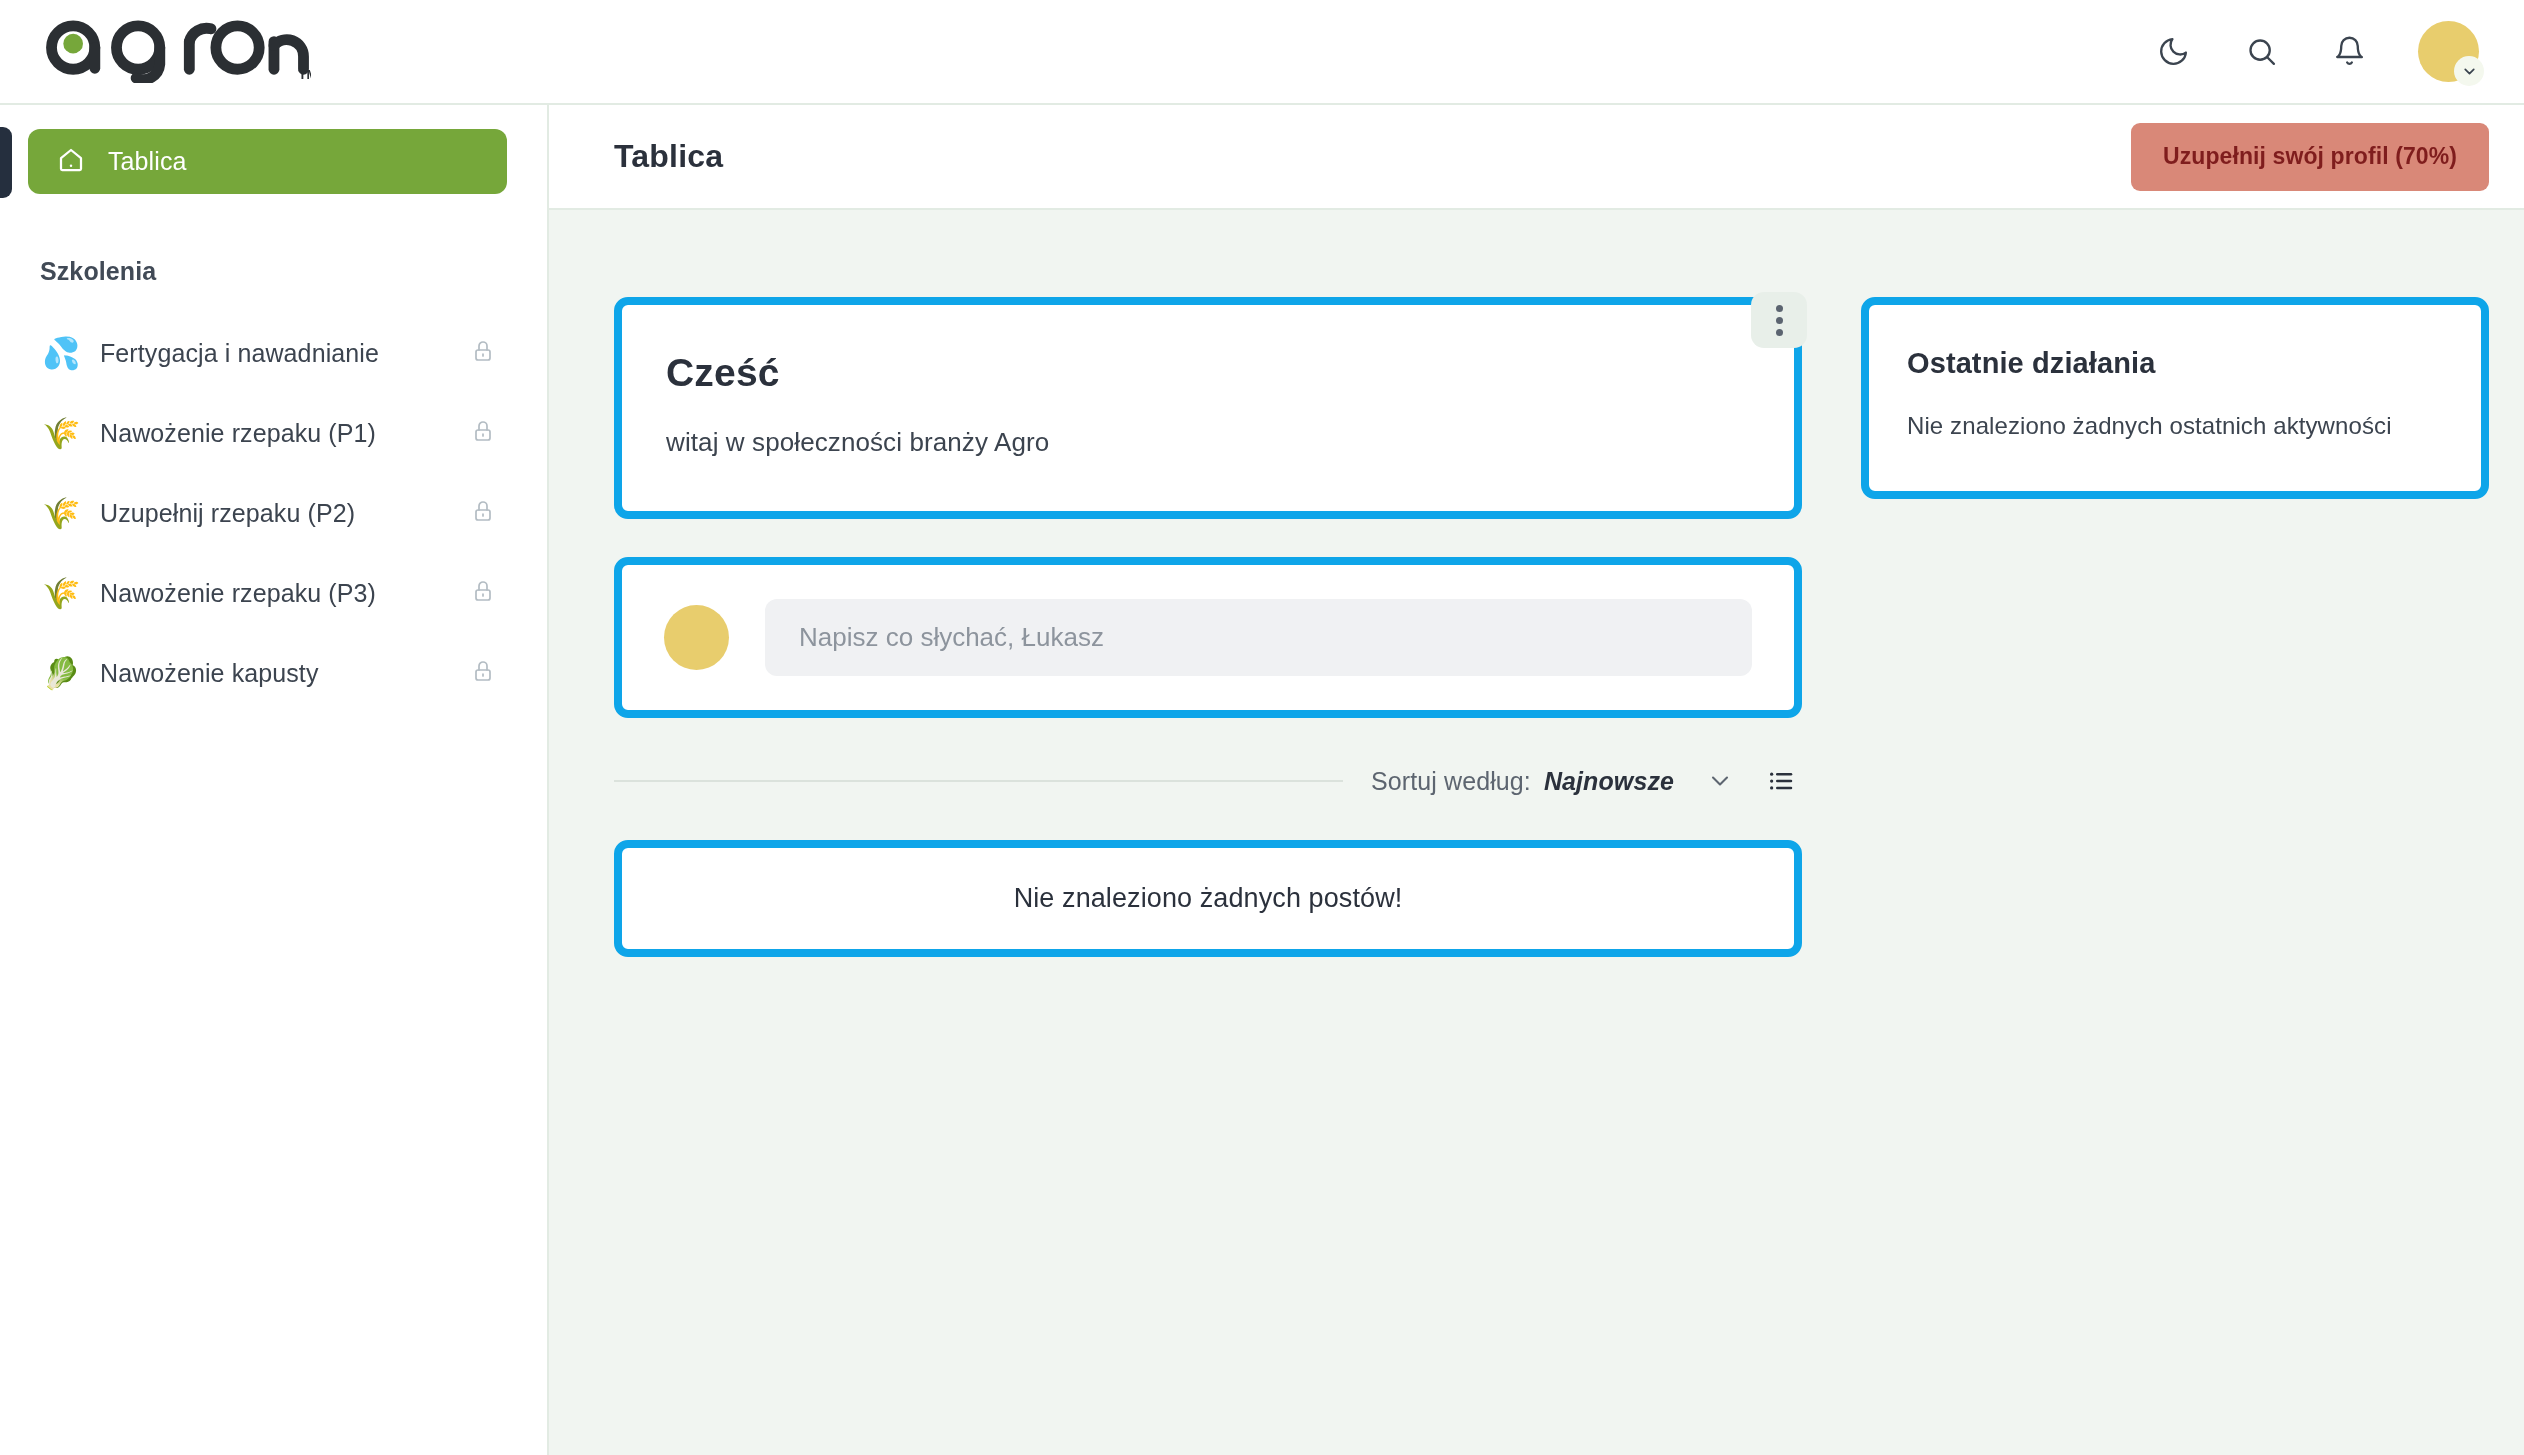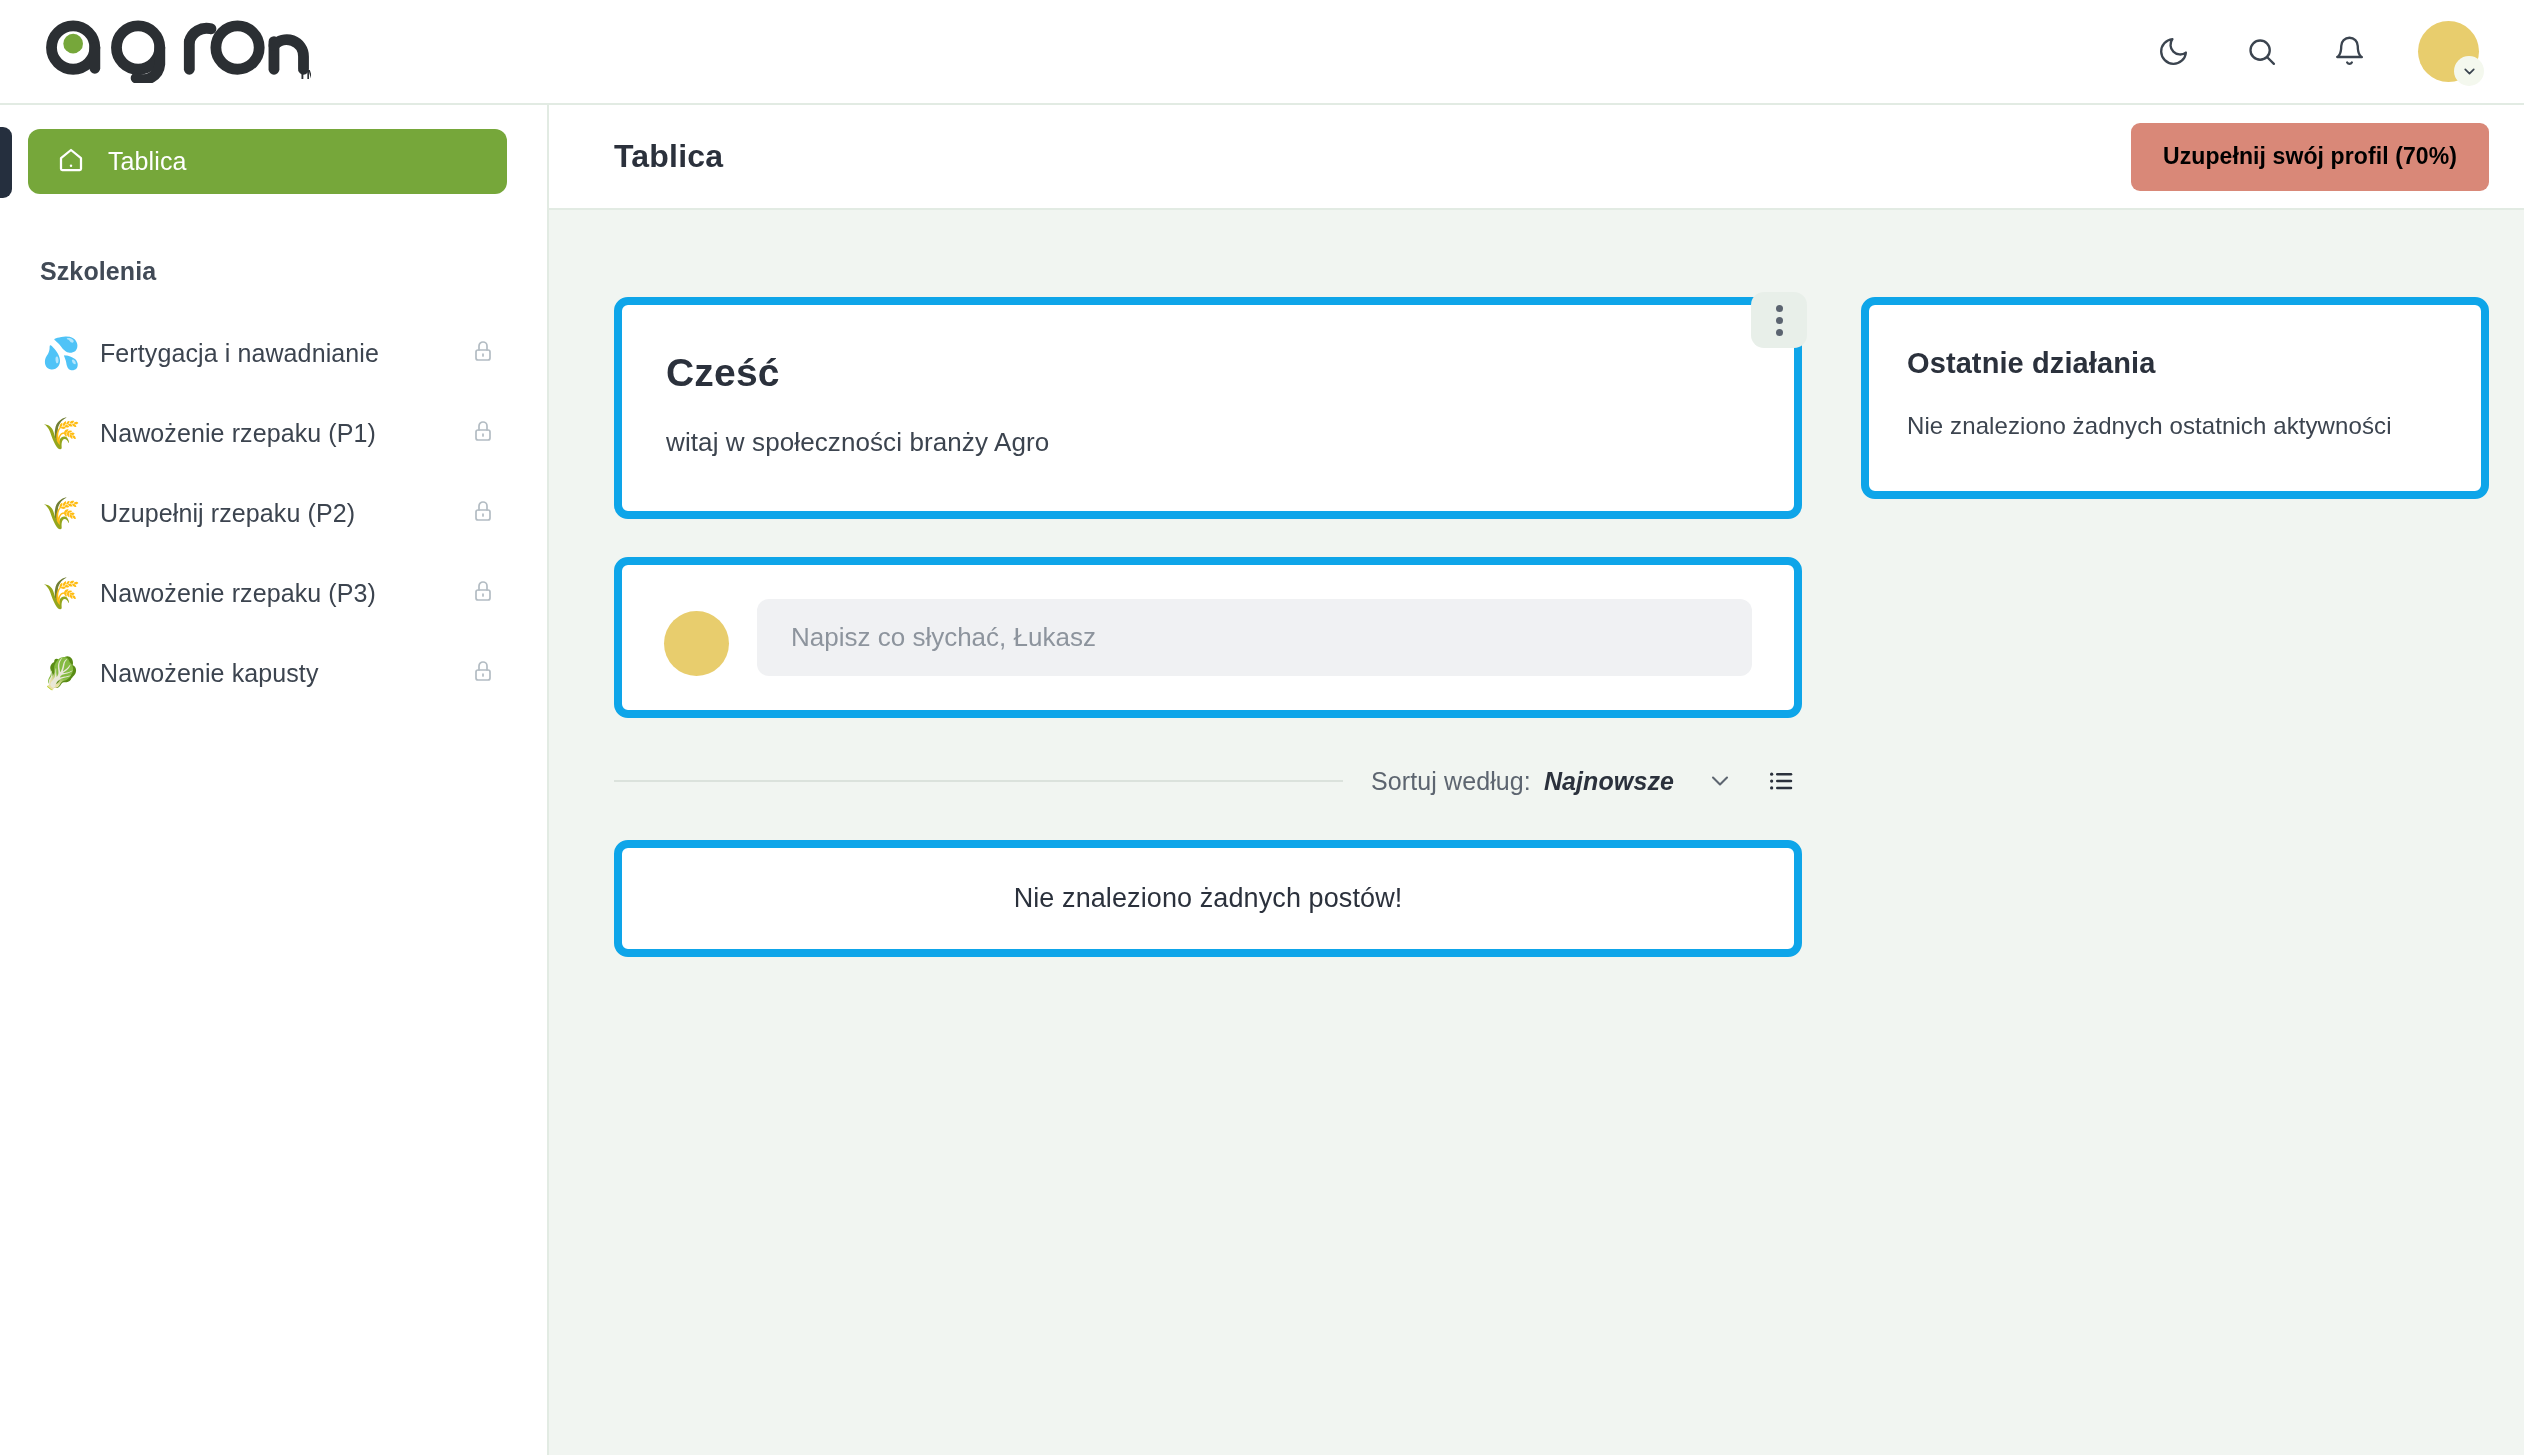--- a/index.html
+++ b/index.html
@@ -192,21 +192,21 @@
     padding: 0 36px 0 65px;
   }
   .page-title {
     font-size: 32px;
     font-weight: bold;
     color: #2b313c;
     letter-spacing: 0.2px;
   }
   .profile-btn {
     background: #d98878;
-    color: #000000;
+    color: #7f1d1d;
     border: none;
     border-radius: 9px;
     height: 68px;
     padding: 0 32px;
     font-size: 23px;
     font-family: inherit;
     font-weight: bold;
     cursor: pointer;
     letter-spacing: 0.1px;
   }
@@ -267,23 +267,23 @@
     height: 7px;
     border-radius: 50%;
     background: #5b6470;
     display: block;
   }
 
   
   .composer-card {
     margin-top: 38px;
     display: flex;
-    align-items: flex-end;
+    align-items: center;
     padding: 34px 42px;
-    gap: 28px;
+    gap: 36px;
   }
   .composer-avatar {
     width: 65px;
     height: 65px;
     border-radius: 50%;
     background: #e8cd6d;
     flex: none;
   }
   .composer-input {
     flex: 1;

